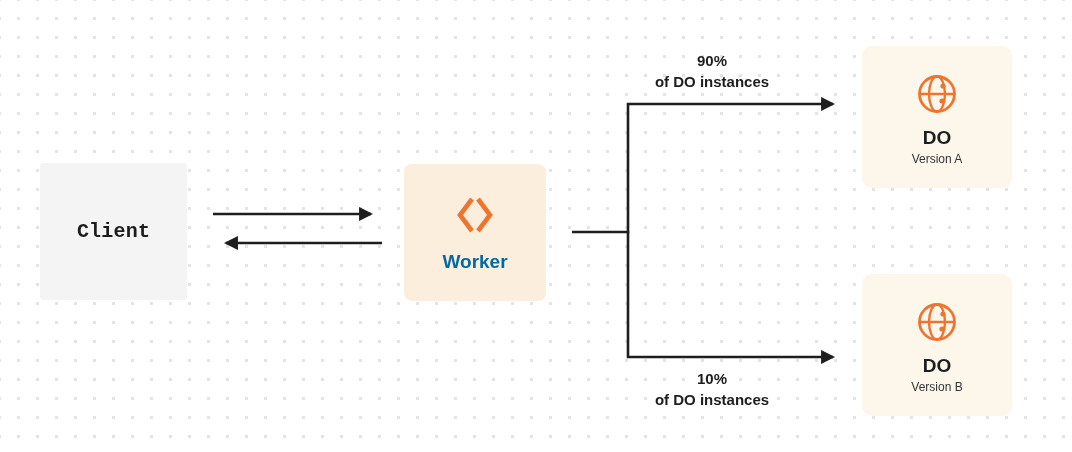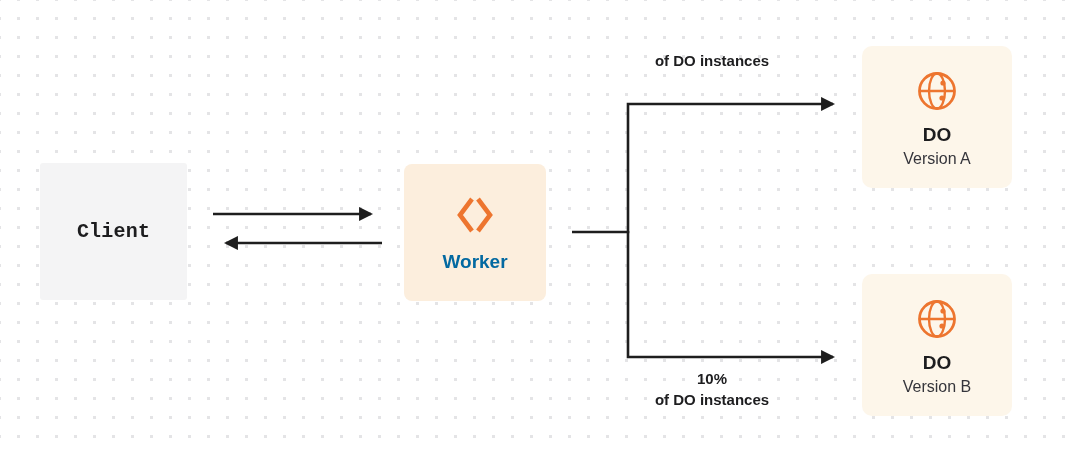--- a/index.html
+++ b/index.html
@@ -67,21 +67,21 @@
   .node-do-a { left: 862px; top: 46px; }
   .node-do-b { left: 862px; top: 274px; }
   .node-do .do-title {
     font-size: 19px;
     font-weight: 700;
     color: #1d1d1f;
     margin-top: 8px;
     line-height: 1.1;
   }
   .node-do .do-subtitle {
-    font-size: 16px;
+    font-size: 12px;
     font-weight: 400;
     color: #35353b;
     line-height: 1.3;
   }
   .icon-wrap {
     display: flex;
     align-items: center;
     justify-content: center;
   }
   .branch-label {
@@ -126,20 +126,21 @@
     <span class="icon-wrap">
       <svg width="46" height="44" viewBox="0 0 46 44" xmlns="http://www.w3.org/2000/svg" aria-hidden="true">
         <path d="M20 6 L8 22 L20 38" fill="none" stroke="#ED752F" stroke-width="4.6" stroke-linejoin="miter"></path>
         <path d="M26 6 L38 22 L26 38" fill="none" stroke="#ED752F" stroke-width="4.6" stroke-linejoin="miter"></path>
       </svg>
     </span>
     <span class="node-label">Worker</span>
   </div>
 
   <div class="branch-label branch-label-a">
+    <span>90%</span>
     <span>of DO instances</span>
   </div>
 
   <div class="branch-label branch-label-b">
     <span>10%</span>
     <span>of DO instances</span>
   </div>
 
   <div class="node node-do node-do-a">
     <span class="icon-wrap">

